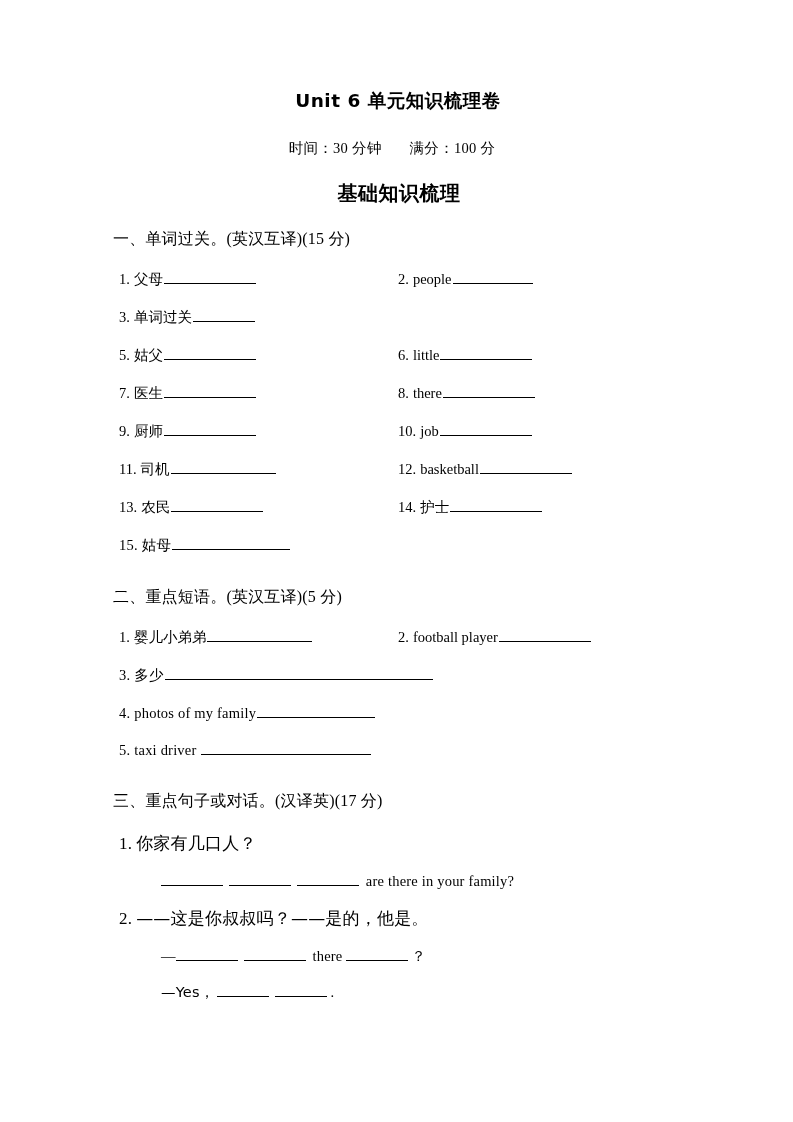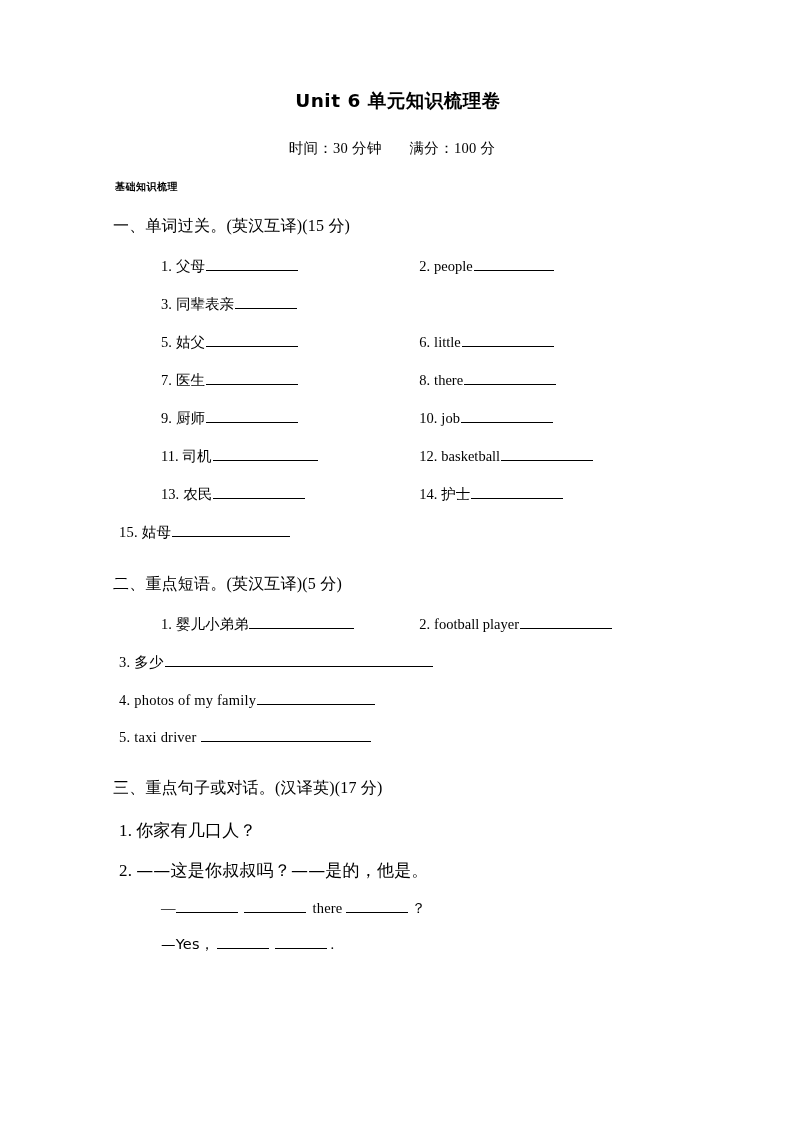--- a/index.html
+++ b/index.html
@@ -40,42 +40,43 @@
   .meta-line {
     text-align: center;
     font-size: 14.5px;
     margin: 0 12px 22px 0;
     letter-spacing: 0.3px;
   }
   .meta-gap { display: inline-block; width: 20px; }
   .section-head {
     font-family: "DejaVu Sans", sans-serif;
     font-weight: bold;
-    font-size: 10px;
+    font-size: 20px;
     margin: 0 0 22px 0;
     padding-left: 2px;
     letter-spacing: 0.5px;
+    text-align: center;
   }
   .part-head {
     font-size: 16px;
     margin: 0 0 20px 0;
     letter-spacing: 0.2px;
   }
   .part-head .cn { font-family: "DejaVu Sans", sans-serif; }
   .row {
     display: flex;
     margin-bottom: 19px;
     font-size: 14.5px;
   }
   .col {
     width: 50%;
     box-sizing: border-box;
     padding-right: 6px;
   }
-  .col.left { padding-left: 6px; margin-left: 42px; }
+  .col.left { padding-left: 6px; }
   .item {
     font-size: 14.5px;
     margin-bottom: 19px;
     padding-left: 6px;
     letter-spacing: 0.2px;
   }
   .num { margin-right: 4px; }
   .cn { font-family: "DejaVu Sans", sans-serif; }
   .blank {
     display: inline-block;
@@ -129,21 +130,21 @@
       <div class="col left">
         <span class="num">1.</span><span class="cn">父母</span><span class="blank" style="width:92px"></span>
       </div>
       <div class="col">
         <span class="num">2.</span><span>people</span><span class="blank" style="width:80px"></span>
       </div>
     </div>
 
     <div class="row">
       <div class="col left">
-        <span class="num">3.</span><span class="cn">同辈表亲</span><span class="blank" style="width:62px"></span>
+        <span class="num">3.</span><span class="cn">单词过关</span><span class="blank" style="width:62px"></span>
       </div>
     </div>
 
     <div class="row">
       <div class="col left">
         <span class="num">5.</span><span class="cn">姑父</span><span class="blank" style="width:92px"></span>
       </div>
       <div class="col">
         <span class="num">6.</span><span>little</span><span class="blank" style="width:92px"></span>
       </div>
@@ -219,20 +220,23 @@
     <div class="sec-gap"></div>
 
     <div class="part-head">
       <span class="cn">三、重点句子或对话。</span><span>(汉译英)(17 分)</span>
     </div>
 
     <div class="q-line">
       <span class="num">1.</span><span class="cn">你家有几口人？</span>
     </div>
 
+    <div class="sub-line">
+      <span class="sp-blank" style="width:62px;margin-left:0"></span><span class="sp-blank" style="width:62px"></span><span class="sp-blank" style="width:62px"></span><span> are there in your family?</span>
+    </div>
 
     <div class="q-line">
       <span class="num">2.</span><span class="cn">——这是你叔叔吗？——是的，他是。</span>
     </div>
 
     <div class="sub-line">
       <span>—</span><span class="sp-blank" style="width:62px;margin-left:0"></span><span class="sp-blank" style="width:62px"></span><span> there </span><span class="sp-blank" style="width:62px;margin-left:0"></span><span class="cn">？</span>
     </div>
 
     <div class="sub-line">

